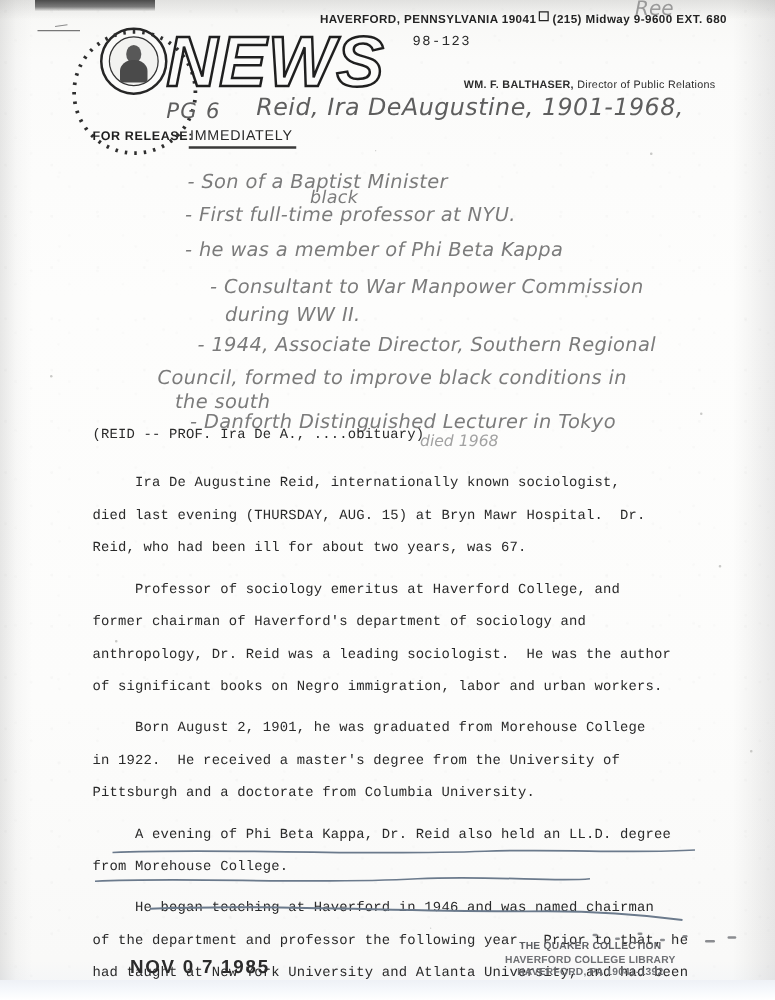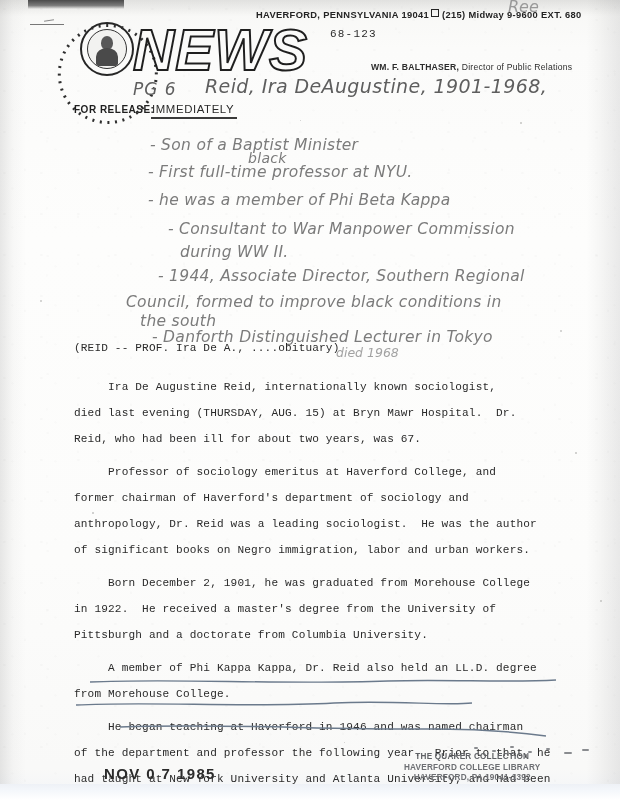--- a/index.html
+++ b/index.html
@@ -312,21 +312,21 @@
   <div class="edge-shade-right"></div>
   <div class="corner-smudge"></div>
   <div class="corner-dash"></div>
   <div class="corner-dash2"></div>
 
 
   <div class="lh-address">
     <span>HAVERFORD, PENNSYLVANIA 19041</span><span class="lh-sq"></span><span>(215) Midway 9-9600 EXT. 680</span>
   </div>
 
-  <div class="lh-docnum">68-123</div>
+  <div class="lh-docnum">98-123</div>
 
   <div class="lh-director">
     <span>WM. F. BALTHASER,</span>
     <span class="thin">Director of Public Relations</span>
   </div>
 
   <div class="seal">
     <div class="ring-outer"></div>
     <div class="micro-text" id="sealmicro">
         <i style="transform: rotate(0deg) translate(-0.8px, -25px);"></i>
@@ -403,24 +403,24 @@
   <div class="hand hw-died">died 1968</div>
 
   <div class="body-block">
     <p class="tw">     Ira De Augustine Reid, internationally known sociologist,
 died last evening (THURSDAY, AUG. 15) at Bryn Mawr Hospital.  Dr.
 Reid, who had been ill for about two years, was 67.</p>
     <p class="tw">     Professor of sociology emeritus at Haverford College, and
 former chairman of Haverford's department of sociology and
 anthropology, Dr. Reid was a leading sociologist.  He was the author
 of significant books on Negro immigration, labor and urban workers.</p>
-    <p class="tw">     Born December 2, 1901, he was graduated from Morehouse College
+    <p class="tw">     Born August 2, 1901, he was graduated from Morehouse College
 in 1922.  He received a master's degree from the University of
 Pittsburgh and a doctorate from Columbia University.</p>
-    <p class="tw">     A member of Phi Kappa Kappa, Dr. Reid also held an LL.D. degree
+    <p class="tw">     A evening of Phi Beta Kappa, Dr. Reid also held an LL.D. degree
 from Morehouse College.</p>
     <p class="tw">     He began teaching at Haverford in 1946 and was named chairman
 of the department and professor the following year.  Prior to that, he
 had taught at New York University and Atlanta University, and had been</p>
   </div>
 
   <svg class="pen-ul" style="left:88px; top:676px; width:470px; height:12px;" viewBox="0 0 470 12">
     <path d="M2,6 C90,2 190,9 300,5 C360,3 420,7 468,4" stroke="#6b7a8c" stroke-width="1.4" fill="none"></path>
   </svg>
   <svg class="pen-ul" style="left:74px; top:698px; width:400px; height:12px;" viewBox="0 0 400 12">

